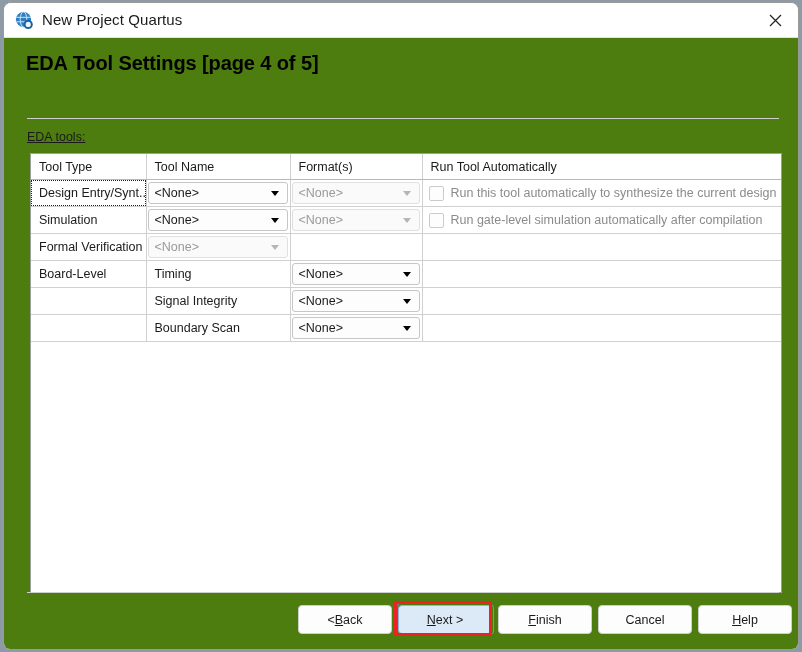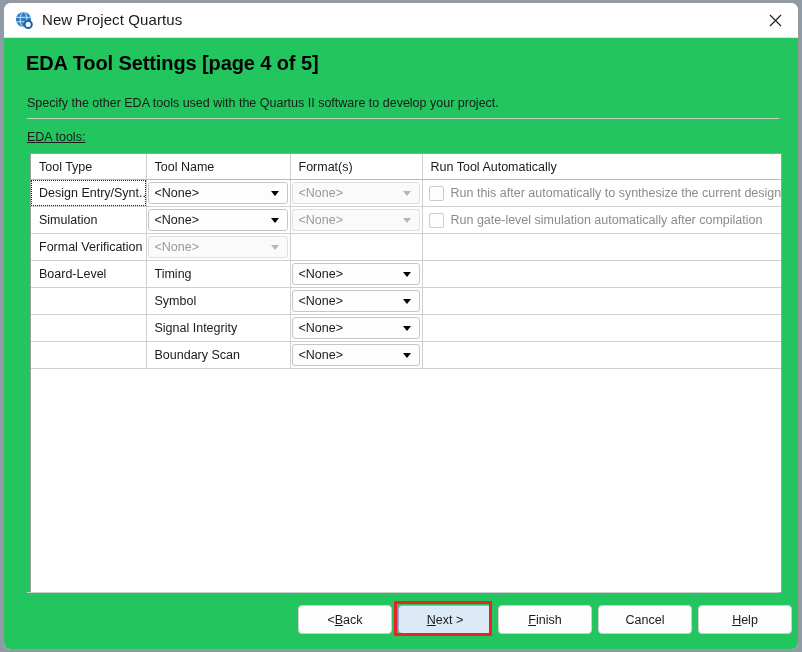--- a/index.html
+++ b/index.html
@@ -59,21 +59,21 @@
     justify-content: center;
     cursor: default;
   }
   #close-btn svg { display: block; }
 
   
   #content {
     position: absolute;
     left: 0; top: 35px;
     right: 0; bottom: 0;
-    background: #22c55e;
+    background: #4d7c0f;
   }
   #page-title {
     position: absolute;
     left: 22px; top: 14px;
     font-size: 20px;
     font-weight: bold;
     color: #000;
     letter-spacing: -0.1px;
   }
   #page-desc {
@@ -293,21 +293,20 @@
     <div id="close-btn">
       <svg width="13" height="13" viewBox="0 0 13 13">
         <path d="M1 1 L12 12 M12 1 L1 12" stroke="#222" stroke-width="1.2" fill="none"></path>
       </svg>
     </div>
   </div>
 
   <div id="content">
 
     <div id="page-title">EDA Tool Settings [page 4 of 5]</div>
-    <div id="page-desc">Specify the other EDA tools used with the Quartus II software to develop your project.</div>
     <div id="hrule"></div>
 
     <div id="eda-label"><span class="acc">E</span><span>DA tools:</span></div>
 
     <div id="table-panel">
       <table class="eda">
         <colgroup>
           <col class="c-type">
             <col class="c-name">
             <col class="c-fmt">
@@ -346,21 +345,21 @@
               <div class="combo disabled">
                 <span class="val">&lt;None&gt;</span>
                 <span class="arw">
                     <i></i>
                   </span>
               </div>
             </td>
             <td class="last">
               <div class="chkwrap">
                 <span class="chkbox"></span>
-                <span class="chklabel">Run this after automatically to synthesize the current design</span>
+                <span class="chklabel">Run this tool automatically to synthesize the current design</span>
               </div>
             </td>
           </tr>
 
           <tr>
             <td>
                 <span class="lbl">Simulation</span>
               </td>
             <td>
               <div class="combo">
@@ -413,37 +412,20 @@
               <div class="combo">
                 <span class="val">&lt;None&gt;</span>
                 <span class="arw">
                     <i></i>
                   </span>
               </div>
             </td>
             <td class="last"></td>
           </tr>
 
-          <tr>
-            <td>
-                <span class="lbl"></span>
-              </td>
-            <td>
-                <span class="lbl">Symbol</span>
-              </td>
-            <td>
-              <div class="combo">
-                <span class="val">&lt;None&gt;</span>
-                <span class="arw">
-                    <i></i>
-                  </span>
-              </div>
-            </td>
-            <td class="last"></td>
-          </tr>
 
           <tr>
             <td>
                 <span class="lbl"></span>
               </td>
             <td>
                 <span class="lbl">Signal Integrity</span>
               </td>
             <td>
               <div class="combo">

